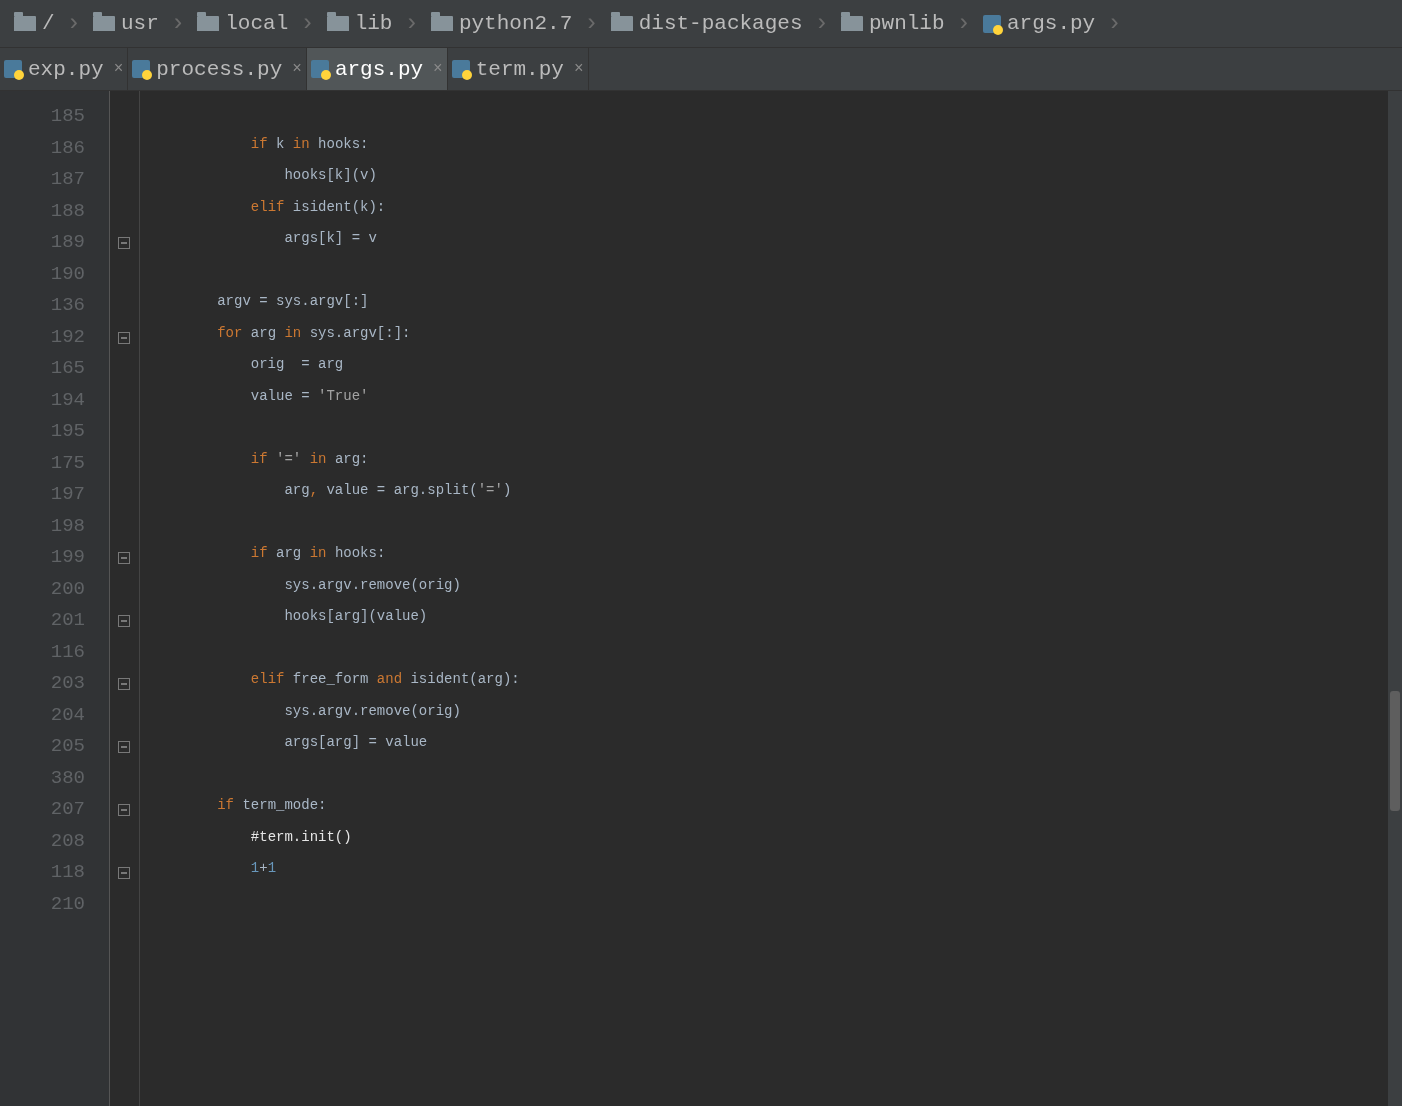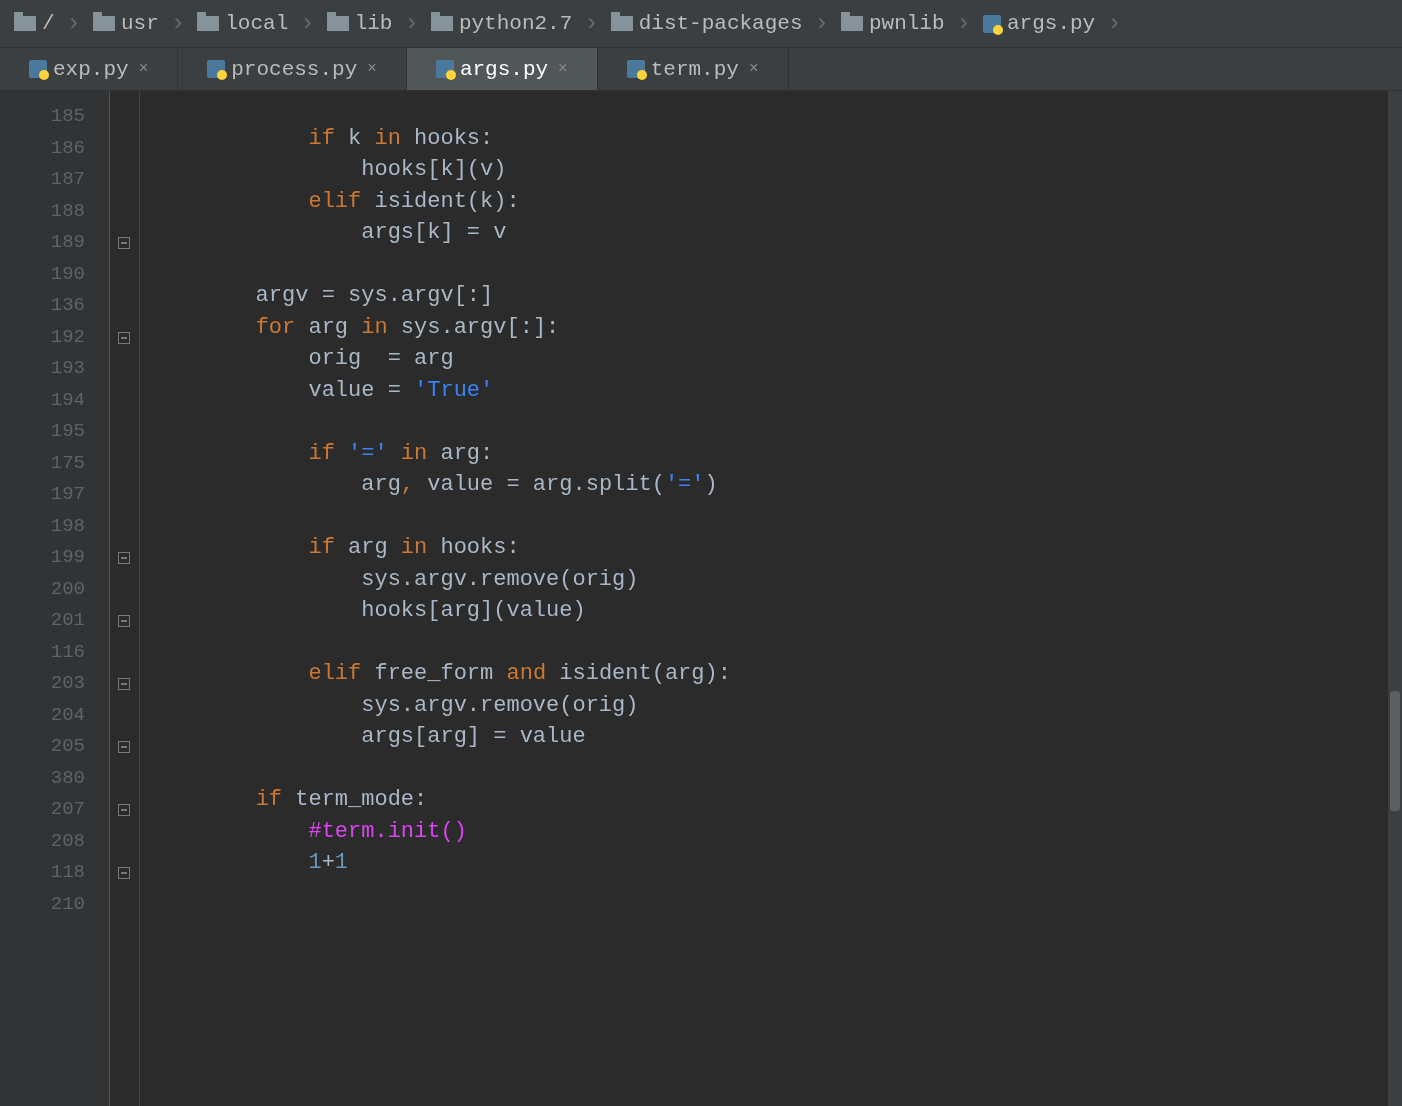--- a/index.html
+++ b/index.html
@@ -72,21 +72,21 @@
     }
     .tabs {
       display: flex;
       height: 43px;
       background: #3c3f41;
       border-bottom: 1px solid #323232;
     }
     .tab {
       display: flex;
       align-items: center;
-      padding: 0 29px;
+      padding: 0 4px;
       color: #bbbbbb;
       font-size: 21px;
       border-right: 1px solid #323232;
       cursor: pointer;
     }
     .tab.active {
       background: #515658;
       color: #ffffff;
     }
     .tab-close {
@@ -134,33 +134,33 @@
     .fold-marker.minus::before {
       content: '';
       position: absolute;
       top: 4px;
       left: 2px;
       width: 6px;
       height: 2px;
       background: #787878;
     }
     .code {
-      padding-top: 0;
+      padding-top: 6px;
       padding-left: 10px;
-      font-size: 22px;
+      font-size: 14px;
       line-height: 31.5px;
       white-space: pre;
     }
     .code-line {
       height: 31.5px;
     }
     .kw { color: #cc7832; font-weight: 500; }
-    .str { color: #3b82f6; }
+    .str { color: #a3a3a3; }
     .num { color: #6897bb; }
-    .comment { color: #d946ef; }
+    .comment { color: #e5e5e5; }
     .ident { color: #a9b7c6; }
     .comma { color: #cc7832; }
     .scrollbar {
       width: 14px;
       background: #3c3f41;
       position: absolute;
       right: 0;
       top: 91px;
       bottom: 0;
     }
@@ -245,21 +245,21 @@
 <div class="editor">
   <div class="gutter" id="gutter">
       <div class="gutter-line">185</div>
       <div class="gutter-line">186</div>
       <div class="gutter-line">187</div>
       <div class="gutter-line">188</div>
       <div class="gutter-line">189</div>
       <div class="gutter-line">190</div>
       <div class="gutter-line">136</div>
       <div class="gutter-line">192</div>
-      <div class="gutter-line">193</div>
+      <div class="gutter-line">165</div>
       <div class="gutter-line">194</div>
       <div class="gutter-line">195</div>
       <div class="gutter-line">175</div>
       <div class="gutter-line">197</div>
       <div class="gutter-line">198</div>
       <div class="gutter-line">199</div>
       <div class="gutter-line">200</div>
       <div class="gutter-line">201</div>
       <div class="gutter-line">116</div>
       <div class="gutter-line">203</div>

